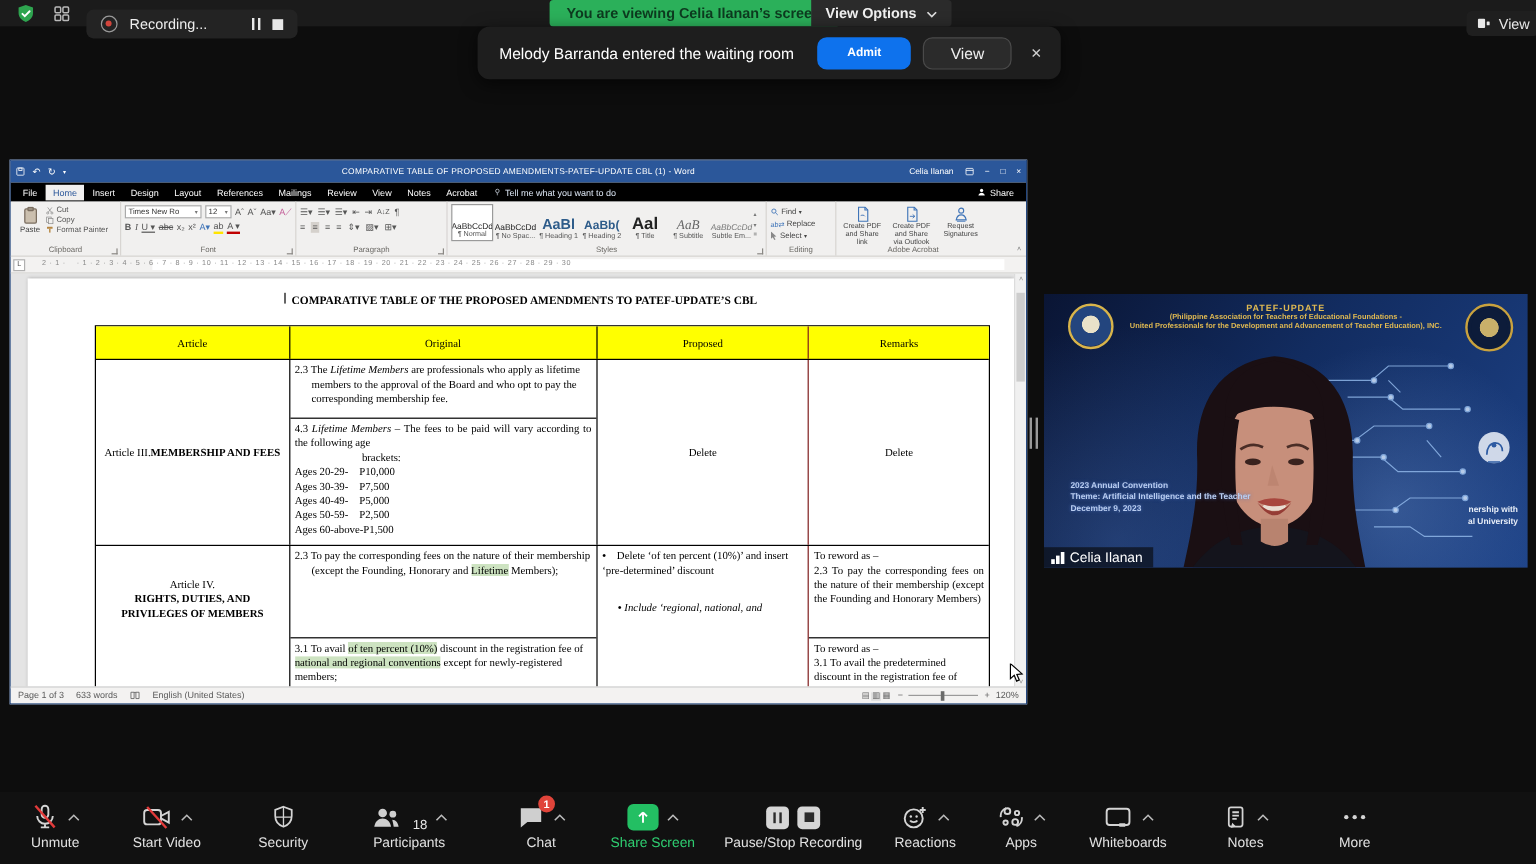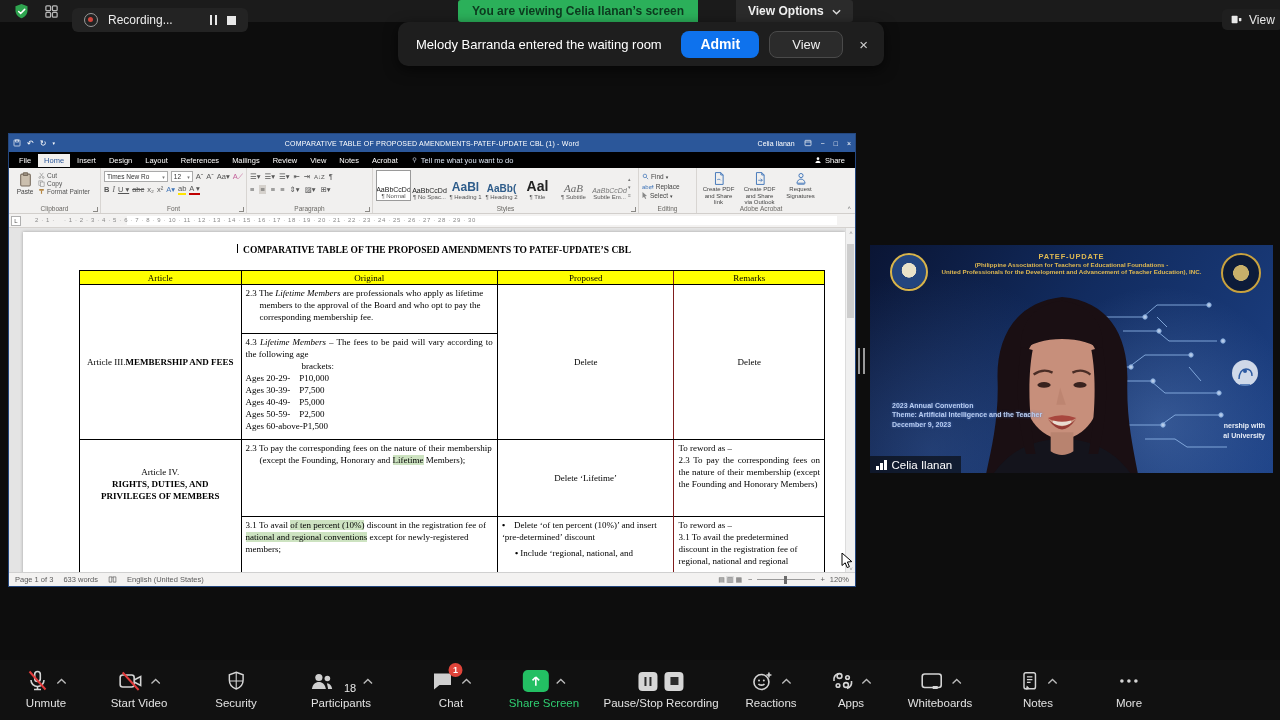--- a/index.html
+++ b/index.html
@@ -11,28 +11,28 @@
   .sec-shield { position:absolute; left:13px; top:3px; width:17px; height:17px; }
   .grid-icon { position:absolute; left:44px; top:4px; width:15px; height:15px; }
   .rec-pill { position:absolute; left:72px; top:8px; width:176px; height:24px; background:#232323; border-radius:6px; display:flex; align-items:center; gap:10px; padding:0 12px; }
   .rec-pill .rec-label { color:#ededed; font-size:12px; flex:1; }
   .rec-icn { width:14px; height:14px; border:1.5px solid #9a9a9a; border-radius:50%; position:relative; }
   .rec-icn::after { content:""; position:absolute; left:3px; top:3px; width:5px; height:5px; background:#d2453c; border-radius:50%; }
   .rec-pause { display:flex; gap:2.5px; }
   .rec-pause i { width:2.5px; height:10px; background:#e8e8e8; }
   .rec-stop { width:9px; height:9px; background:#e8e8e8; }
   .banner { position:absolute; left:458px; top:0; height:22px; background:#2bb05a; color:#0d3a1f; font-size:12px; font-weight:bold; display:flex; align-items:center; padding:0 14px; border-radius:3px 0 0 3px; }
-  .view-opts { position:absolute; left:736px; top:0; height:22px; background:#2b2b2b; color:#f2f2f2; font-size:12px; font-weight:bold; display:flex; align-items:center; gap:8px; padding:0 12px; border-radius:0 3px 3px 0; }
+  .view-opts { position:absolute; left:676px; top:0; height:22px; background:#2b2b2b; color:#f2f2f2; font-size:12px; font-weight:bold; display:flex; align-items:center; gap:8px; padding:0 12px; border-radius:0 3px 3px 0; }
   .view-opts svg { margin-top:1px; }
   .tr-view { position:absolute; left:1222px; top:9px; height:21px; display:flex; align-items:center; gap:6px; color:#e8e8e8; font-size:12px; padding:0 8px; background:#1f1f1f; border-radius:5px; }
 
   
   .toast { position:absolute; left:398px; top:22px; width:486px; height:44px; background:#1e1e1e; border-radius:10px; box-shadow:0 4px 14px rgba(0,0,0,.6); display:flex; align-items:center; padding:0 16px 0 18px; gap:10px; }
   .toast-msg { color:#fff; font-size:13px; flex:1; }
-  .btn-admit { width:78px; height:27px; background:#0e72ed; border:none; border-radius:8px; color:#fff; font-size:14px; font-weight:bold; font-family:inherit; }
+  .btn-admit { width:78px; height:27px; background:#0e72ed; border:none; border-radius:8px; color:#fff; font-size:10px; font-weight:bold; font-family:inherit; }
   .btn-view { width:74px; height:27px; background:#2b2b2b; border:1px solid #4a4a4a; border-radius:8px; color:#f0f0f0; font-size:13px; font-family:inherit; }
   .toast-x { color:#cfcfcf; font-size:15px; margin-left:6px; }
 
   
   .word { position:absolute; left:8px; top:133px; width:848px; height:454px; background:#f1f0ef; border:1px solid #24477e; font-family:"Liberation Sans", sans-serif; }
   .w-title { height:18px; background:#2b579a; display:flex; align-items:center; color:#fff; font-size:7.5px; padding:0 4px; position:relative; }
   .w-qat { display:flex; gap:6px; align-items:center; font-size:8px; }
   .w-doc-title { position:absolute; left:0; right:0; text-align:center; font-size:7px; letter-spacing:.2px; }
   .w-tright { margin-left:auto; display:flex; gap:9px; align-items:center; font-size:7px; z-index:2; }
   .w-menu { height:16px; background:#000000; display:flex; align-items:center; color:#fff; font-size:7.5px; padding:0 4px; gap:1px; }
@@ -76,21 +76,21 @@
   .page { position:absolute; left:14px; top:4px; width:822px; height:380px; background:#fff; box-shadow:0 0 3px rgba(0,0,0,.3); font-family:"Liberation Serif", serif; }
   .doc-title { text-align:center; padding-top:12px; font-size:9.5px; font-weight:bold; color:#000; }
   .caretbar { display:inline-block; width:1px; height:9px; background:#000; margin-right:5px; }
   .dtable { margin:15px 20px 0 56px; width:746px; border:1px solid #000; font-size:9px; line-height:12px; color:#000; }
   .trow { display:flex; border-bottom:1px solid #000; }
   .trow:last-child { border-bottom:none; }
   .c1 { width:162px; border-right:1px solid #000; }
   .c2 { width:257px; border-right:1px solid #000; }
   .c3 { width:177px; border-right:1px solid #7f1d1d; }
   .c4 { width:150px; }
-  .thead { height:14px; background:#ffff00; text-align:right; }
+  .thead { height:28px; background:#ffff00; text-align:right; }
   .thead > div { display:flex; align-items:center; justify-content:center; }
   .cellpad { padding:2px 4px; }
   .hang { padding-left:18px; text-indent:-14px; }
   .just { text-align:justify; }
   .ctr { display:flex; align-items:center; justify-content:center; text-align:center; }
   .subsplit { border-bottom:1px solid #000; }
   .it { font-style:italic; }
   .bd { font-weight:bold; }
   .hl { background:#cde3c1; }
   .pre { white-space:pre; }
@@ -474,24 +474,23 @@
             <div class="c1" style="text-align:center;padding-top:26px;">
               <div>Article IV.</div>
               <div class="bd">RIGHTS, DUTIES, AND</div>
               <div class="bd">PRIVILEGES OF MEMBERS</div>
             </div>
             <div class="c2" style="display:flex;flex-direction:column;">
               <div class="cellpad hang subsplit" style="height:77px;"><span>2.3 To pay the corresponding fees on the nature of their membership (except the Founding, Honorary and </span><span class="hl">Lifetime</span><span> Members);</span></div>
               <div class="cellpad" style="flex:1;"><span>3.1      To avail </span><span class="hl">of ten percent (10%)</span><span> discount in the registration fee of </span><span class="hl">national and regional conventions</span><span> except for newly-registered members;</span></div>
             </div>
             <div class="c3" style="display:flex;flex-direction:column;">
-              <div class="ctr subsplit" style="height:77px;">Delete ‘Lifetime’</div>
               <div class="cellpad" style="flex:1;">
                 <div><span class="bd">•</span>&nbsp;&nbsp;&nbsp;&nbsp;<span>Delete ‘of ten percent (10%)’ and insert ‘pre-determined’ discount</span></div>
-                <div style="padding-left:13px;margin-top:4px;"><span class="bd">•</span>&nbsp;<span>Include ‘regional, national, and</span></div>
+                <div style="padding-left:13px;margin-top:19px;font-style:italic;"><span class="bd">•</span>&nbsp;<span>Include ‘regional, national, and</span></div>
               </div>
             </div>
             <div class="c4" style="display:flex;flex-direction:column;">
               <div class="cellpad subsplit" style="height:77px;">
                 <div>To reword as –</div>
                 <div class="just">2.3 To pay the corresponding fees on the nature of their membership (except the Founding and Honorary Members)</div>
               </div>
               <div class="cellpad" style="flex:1;">
                 <div>To reword as –</div>
                 <div>3.1 To avail the predetermined discount in the registration fee of regional, national and regional</div>

